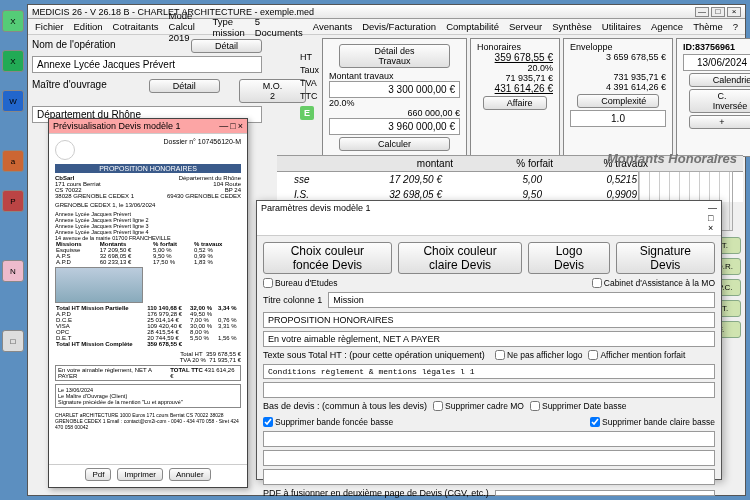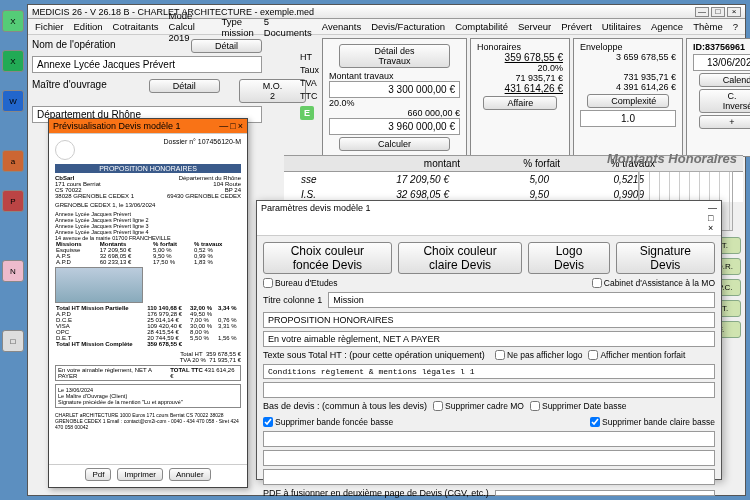--- a/index.html
+++ b/index.html
@@ -14,35 +14,35 @@
   .content { padding: 4px; display: flex; gap: 4px; }
   .left-col { width: 230px; }
   .form-row { display: flex; align-items: flex-start; margin-bottom: 3px; font-size: 10px; }
   .form-row label { flex: 0 0 auto; margin-right: 4px; }
   .btn { background: linear-gradient(#fdfdfd,#e0e0e0); border: 1px solid #888; border-radius: 3px; padding: 1px 23px; font-size: 9px; }
   .input-like { background: #fff; border: 1px solid #999; padding: 2px 4px; font-size: 10px; }
   .box { border: 1px solid #888; padding: 3px 6px; background: #f8f8f8; }
   .box .btn-wide { display: block; margin: 2px auto; width: 85%; text-align: center; }
   .val-right { text-align: right; display: block; }
   .compute-box { width: 145px; }
-  .hono-box { width: 100px; }
+  .hono-box { width: 90px; }
   .env-box { width: 110px; }
   .id-box { width: 92px; }
-  .big-table-wrap { position: absolute; left: 256px; top: 150px; right: 2px; }
+  .big-table-wrap { position: absolute; left: 249px; top: 150px; right: 2px; }
   .hdr-row { display: flex; background: #e6e6e6; border-top: 1px solid #999; border-bottom: 1px solid #999; font-size: 10px; }
   .hdr-row div { padding: 2px 6px; }
   .data-row { display: flex; background: #fff; font-size: 10px; }
   .data-row div { padding: 2px 17px; font-style: italic; }
   .c1{width:42px;} .c2{width:140px;text-align:right;} .c3{width:100px;text-align:right;} .c4{width:95px;text-align:right;}
   .hono-title { position: absolute; right: 8px; top: 146px; font-weight: bold; font-style: italic; color: #737373; font-size: 13px; }
   .chart-stub { position: absolute; right: 12px; top: 166px; width: 95px; height: 60px; background: repeating-linear-gradient(90deg,#ccc 0,#ccc 1px,transparent 1px,transparent 10px); border: 1px solid #aaa; }
   .side-btns { position: absolute; right: 4px; top: 232px; width: 40px; display: flex; flex-direction: column; gap: 4px; }
   .side-btns .sb { background: #d0e4b0; border: 1px solid #8a8; border-radius: 3px; font-size: 8px; padding: 3px 1px; text-align: center; }
   .preview-window { position: absolute; left: 48px; top: 118px; width: 200px; height: 370px; background: #fff; border: 1px solid #444; box-shadow: 2px 2px 6px rgba(0,0,0,.3); font-size: 7px; }
-  .preview-window .pw-title { background: #f97316; border-bottom: 1px solid #ccc; padding: 2px 4px; font-size: 9px; display:flex; }
+  .preview-window .pw-title { background: #fca5a5; border-bottom: 1px solid #ccc; padding: 2px 4px; font-size: 9px; display:flex; }
   .preview-window .pw-title .controls{margin-left:auto;display:flex;gap:2px;}
   .preview-body { padding: 4px 6px; height: 330px; overflow: hidden; }
   .preview-body .logo { width:20px;height:20px;border:1px solid #ccc;border-radius:10px;margin:2px 0;}
   .preview-body .banner { background:#3a5a8a;color:#fff;text-align:center;padding:1px;font-size:7px;margin:2px 0;}
   .preview-body table { width:100%; font-size:6px; border-collapse:collapse;}
   .preview-body td { padding:0 1px;}
   .preview-body .img-ph { width: 88px; height: 36px; background: linear-gradient(#bcd,#8ab); border:1px solid #888; margin:2px 0;}
   .preview-footer { height:20px; border-top:1px solid #ccc; display:flex; justify-content:center; gap:6px; align-items:center;}
   .preview-footer .btn{font-size:8px;padding:1px 6px;}
   .param-window { position: absolute; left: 256px; top: 200px; width: 466px; height: 280px; background: #f0f0f0; border: 1px solid #555; box-shadow: 2px 2px 8px rgba(0,0,0,.3); }
@@ -84,21 +84,21 @@
     <span>Fichier</span>
     <span>Edition</span>
     <span>Cotraitants</span>
     <span>Mode Calcul 2019</span>
     <span>Type mission</span>
     <span>5 Documents</span>
     <span>Avenants</span>
     <span>Devis/Facturation</span>
     <span>Comptabilité</span>
     <span>Serveur</span>
-    <span>Prévert</span>
+    <span>Synthèse</span>
     <span>Utilitaires</span>
     <span>Agence</span>
     <span>Thème</span>
     <span>?</span>
   </div>
 
   <div class="content">
     <div class="left-col">
       <div class="form-row">
         <label>Nom de l'opération</label>

